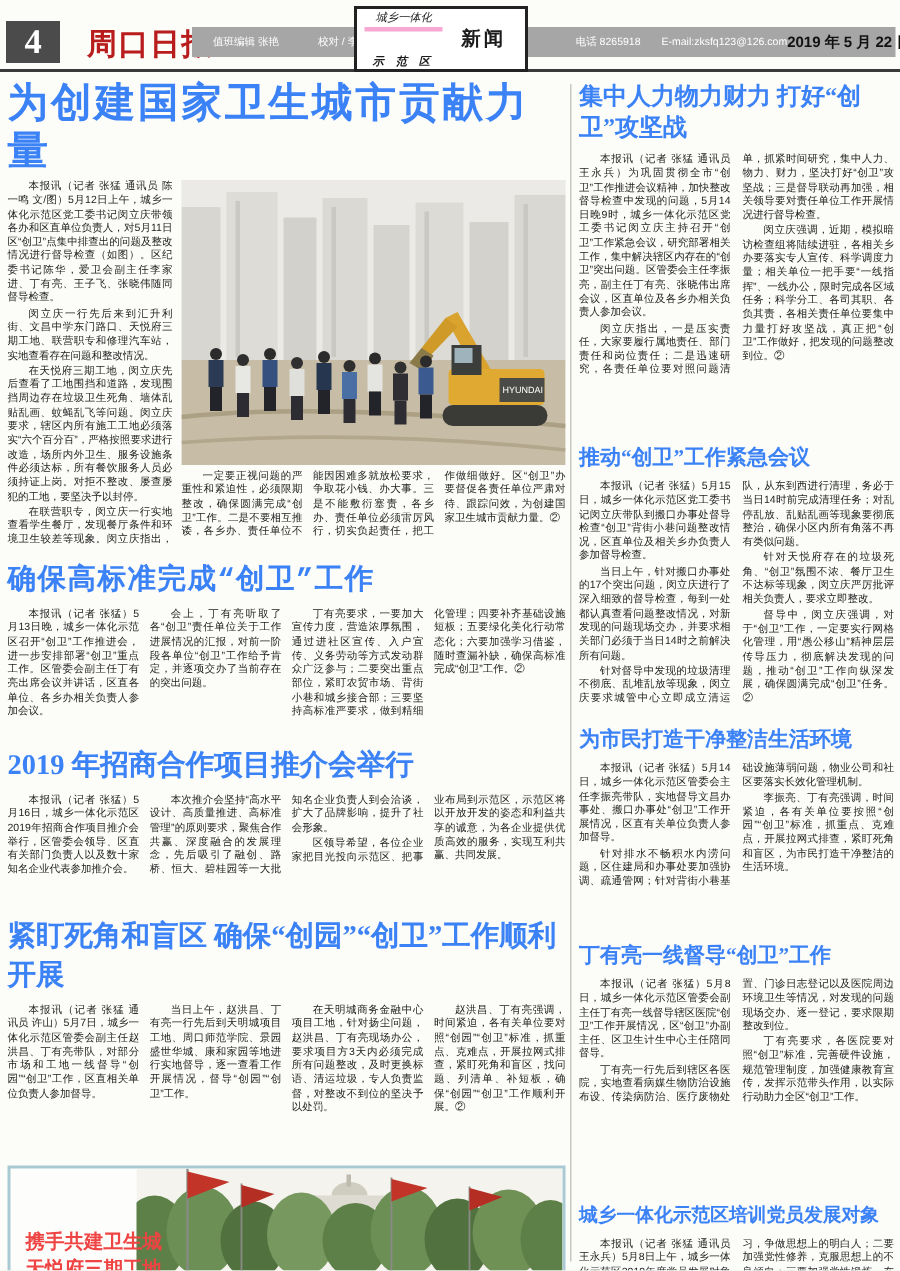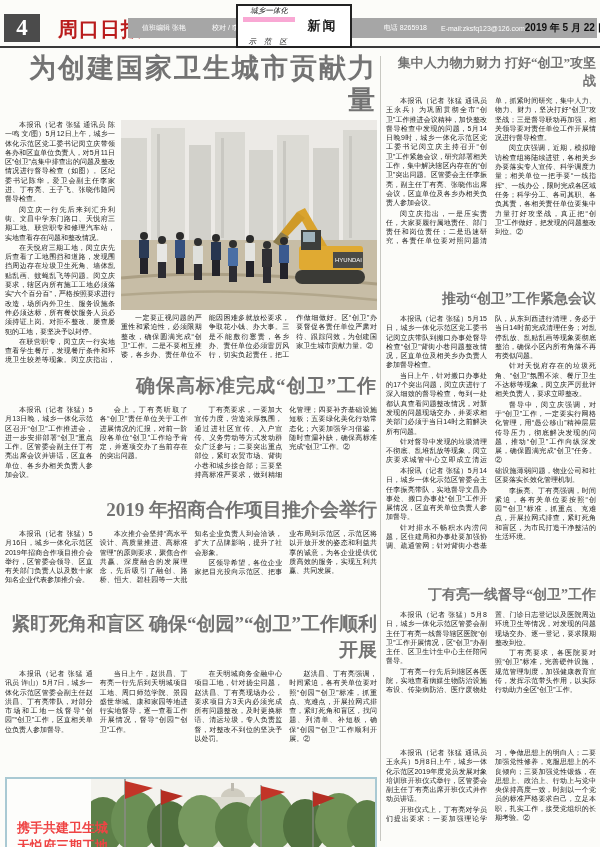--- a/index.html
+++ b/index.html
@@ -18,36 +18,36 @@
   .gb-duty{margin-left:14px;}
   .gb-proof{margin-left:26px;}
   .gb-spacer{width:128px;flex:none;}
   .gb-phone{margin-left:10px;}
   .gb-mail{margin-left:14px;}
   .gb-date{margin-left:auto;margin-right:6px;color:#111;font-size:10px;font-weight:bold;}
   .centerbox{position:absolute;left:236px;top:4px;width:112px;height:40px;background:#fff;
              border:2px solid #222;z-index:3;display:flex;align-items:center;}
   .cb-left{width:52px;margin-left:5px;text-align:center;font-size:7.5px;line-height:10px;
            font-family:"Liberation Serif",serif;font-style:italic;}
-  .cb-l1{border-bottom:5px solid #f9a8d4;padding-bottom:1px;}
-  .cb-l2{letter-spacing:3px;padding-top:15px;}
+  .cb-l1{border-bottom:3px solid #f9a8d4;padding-bottom:1px;}
+  .cb-l2{letter-spacing:3px;padding-top:15px;font-weight:bold;}
   .cb-news{flex:1;text-align:center;font-size:13px;font-weight:bold;letter-spacing:2px;
            font-family:"Liberation Serif",serif;}
   .hrule{position:absolute;top:46px;left:0;right:0;border-top:2px solid #3a3a3a;}
   
   .main{position:absolute;top:50px;left:5px;width:372px;}
   .vrule{position:absolute;top:56px;bottom:6px;left:380px;border-left:1px solid #c8c8c2;}
   .rightcol{position:absolute;top:52px;left:386px;width:210px;}
   
-  .hl{font-family:"Liberation Serif",serif;font-weight:bold;text-align:right;color:#737373;}
+  .hl{font-family:"Liberation Serif",serif;font-weight:bold;text-align:left;color:#3b82f6;}
   .hl1{font-size:27px;letter-spacing:2px;line-height:32px;margin:2px 0 4px;}
-  .hl2{font-size:19px;letter-spacing:1px;margin:9px 0 6px;}
+  .hl2{font-size:19px;letter-spacing:1px;margin:9px 0 6px;font-family:Liberation Mono, monospace;}
   .hl3{font-size:19px;letter-spacing:0;margin:6px 0 6px;}
   .hl4{font-size:19px;margin:10px 0 6px;}
-  .hlrA{font-size:13px;margin:2px 0 6px;}
+  .hlrA{font-size:16px;margin:2px 0 6px;}
   .hlr{font-size:14px;margin:12px 0 6px;}
   .hlrE{font-size:12.5px;margin:12px 0 6px;}
   
   .bt{font-size:7px;line-height:9.3px;text-align:justify;color:#222;}
   .bt p{margin:0 0 1px;text-indent:2em;}
   .cols2{column-count:2;column-gap:8px;}
   .cols3{column-count:3;column-gap:7px;}
   .cols4{column-count:4;column-gap:7px;}
   .clip{overflow:hidden;}
   
@@ -346,32 +346,34 @@
 
     <div class="hl hlr">推动“创卫”工作紧急会议</div>
     <div class="bt cols2 clip rbB">
       <p>本报讯（记者 张猛）5月15日，城乡一体化示范区党工委书记闵立庆带队到搬口办事处督导检查“创卫”背街小巷问题整改情况，区直单位及相关乡办负责人参加督导检查。</p>
       <p>当日上午，针对搬口办事处的17个突出问题，闵立庆进行了深入细致的督导检查，每到一处都认真查看问题整改情况，对新发现的问题现场交办，并要求相关部门必须于当日14时之前解决所有问题。</p>
       <p>针对督导中发现的垃圾清理不彻底、乱堆乱放等现象，闵立庆要求城管中心立即成立清运队，从东到西进行清理，务必于当日14时前完成清理任务；对乱停乱放、乱贴乱画等现象要彻底整治，确保小区内所有角落不再有类似问题。</p>
       <p>针对天悦府存在的垃圾死角、“创卫”氛围不浓、餐厅卫生不达标等现象，闵立庆严厉批评相关负责人，要求立即整改。</p>
       <p>督导中，闵立庆强调，对于“创卫”工作，一定要实行网格化管理，用“愚公移山”精神层层传导压力，彻底解决发现的问题，推动“创卫”工作向纵深发展，确保圆满完成“创卫”任务。②</p>
     </div>
 
+    <div class="hl hlr">为市民打造干净整洁生活环境</div>
     <div class="bt cols2 clip rbC">
       <p>本报讯（记者 张猛）5月14日，城乡一体化示范区管委会主任李振亮带队，实地督导文昌办事处、搬口办事处“创卫”工作开展情况，区直有关单位负责人参加督导。</p>
       <p>针对排水不畅积水内涝问题，区住建局和办事处要加强协调、疏通管网；针对背街小巷基础设施薄弱问题，物业公司和社区要落实长效化管理机制。</p>
       <p>李振亮、丁有亮强调，时间紧迫，各有关单位要按照“创园”“创卫”标准，抓重点、克难点，开展拉网式排查，紧盯死角和盲区，为市民打造干净整洁的生活环境。</p>
     </div>
 
     <div class="hl hlr">丁有亮一线督导“创卫”工作</div>
     <div class="bt cols2 clip rbD">
       <p>本报讯（记者 张猛）5月8日，城乡一体化示范区管委会副主任丁有亮一线督导辖区医院“创卫”工作开展情况，区“创卫”办副主任、区卫生计生中心主任陪同督导。</p>
       <p>丁有亮一行先后到辖区各医院，实地查看病媒生物防治设施布设、传染病防治、医疗废物处置、门诊日志登记以及医院周边环境卫生等情况，对发现的问题现场交办、逐一登记，要求限期整改到位。</p>
       <p>丁有亮要求，各医院要对照“创卫”标准，完善硬件设施，规范管理制度，加强健康教育宣传，发挥示范带头作用，以实际行动助力全区“创卫”工作。</p>
     </div>
 
+    <div class="hl hlrE">城乡一体化示范区培训党员发展对象</div>
     <div class="bt cols2 clip rbE">
       <p>本报讯（记者 张猛 通讯员 王永兵）5月8日上午，城乡一体化示范区2019年度党员发展对象培训班开班仪式举行，区管委会副主任丁有亮出席开班仪式并作动员讲话。</p>
       <p>开班仪式上，丁有亮对学员们提出要求：一要加强理论学习，争做思想上的明白人；二要加强党性修养，克服思想上的不良倾向；三要加强党性锻炼，在思想上、政治上、行动上与党中央保持高度一致，时刻以一个党员的标准严格要求自己，立足本职，扎实工作，接受党组织的长期考验。②</p>
     </div>
 
   </div>
 </div>
 
 </body></html>

